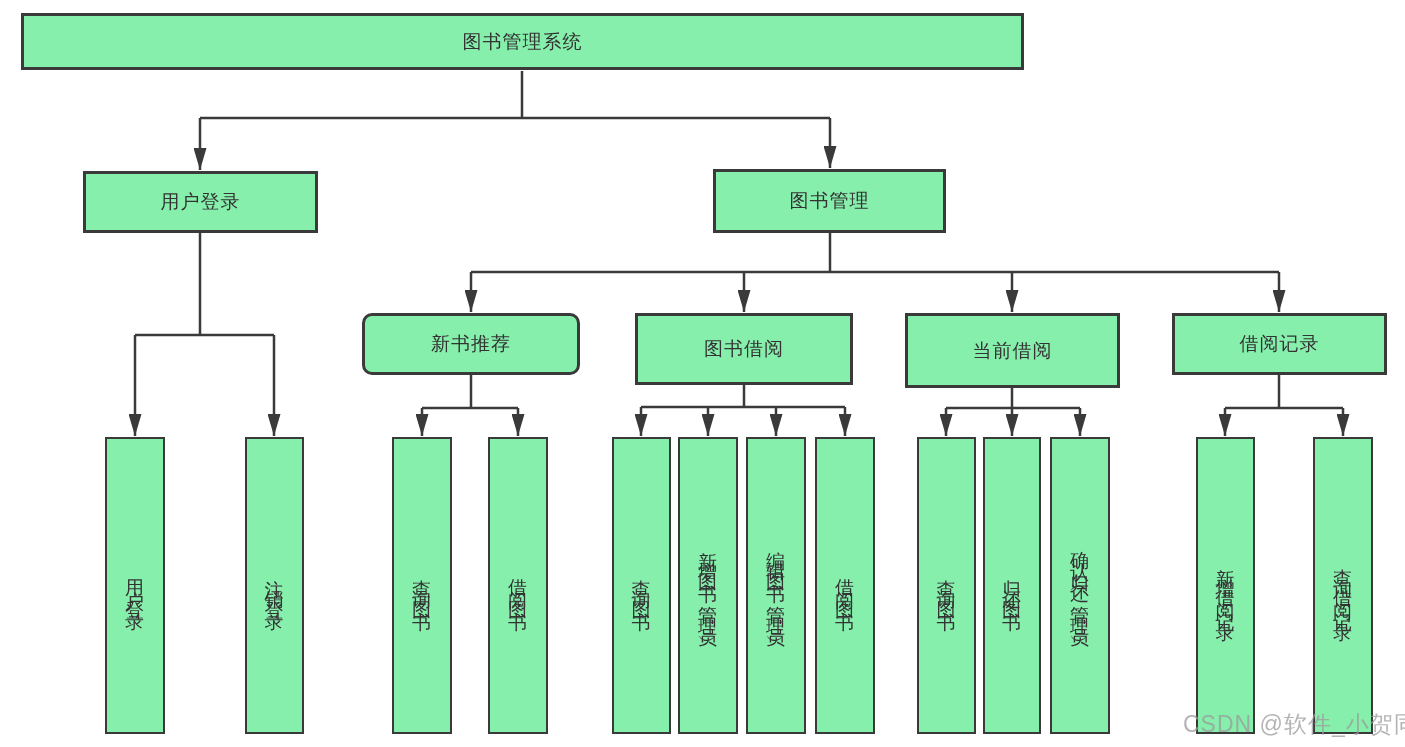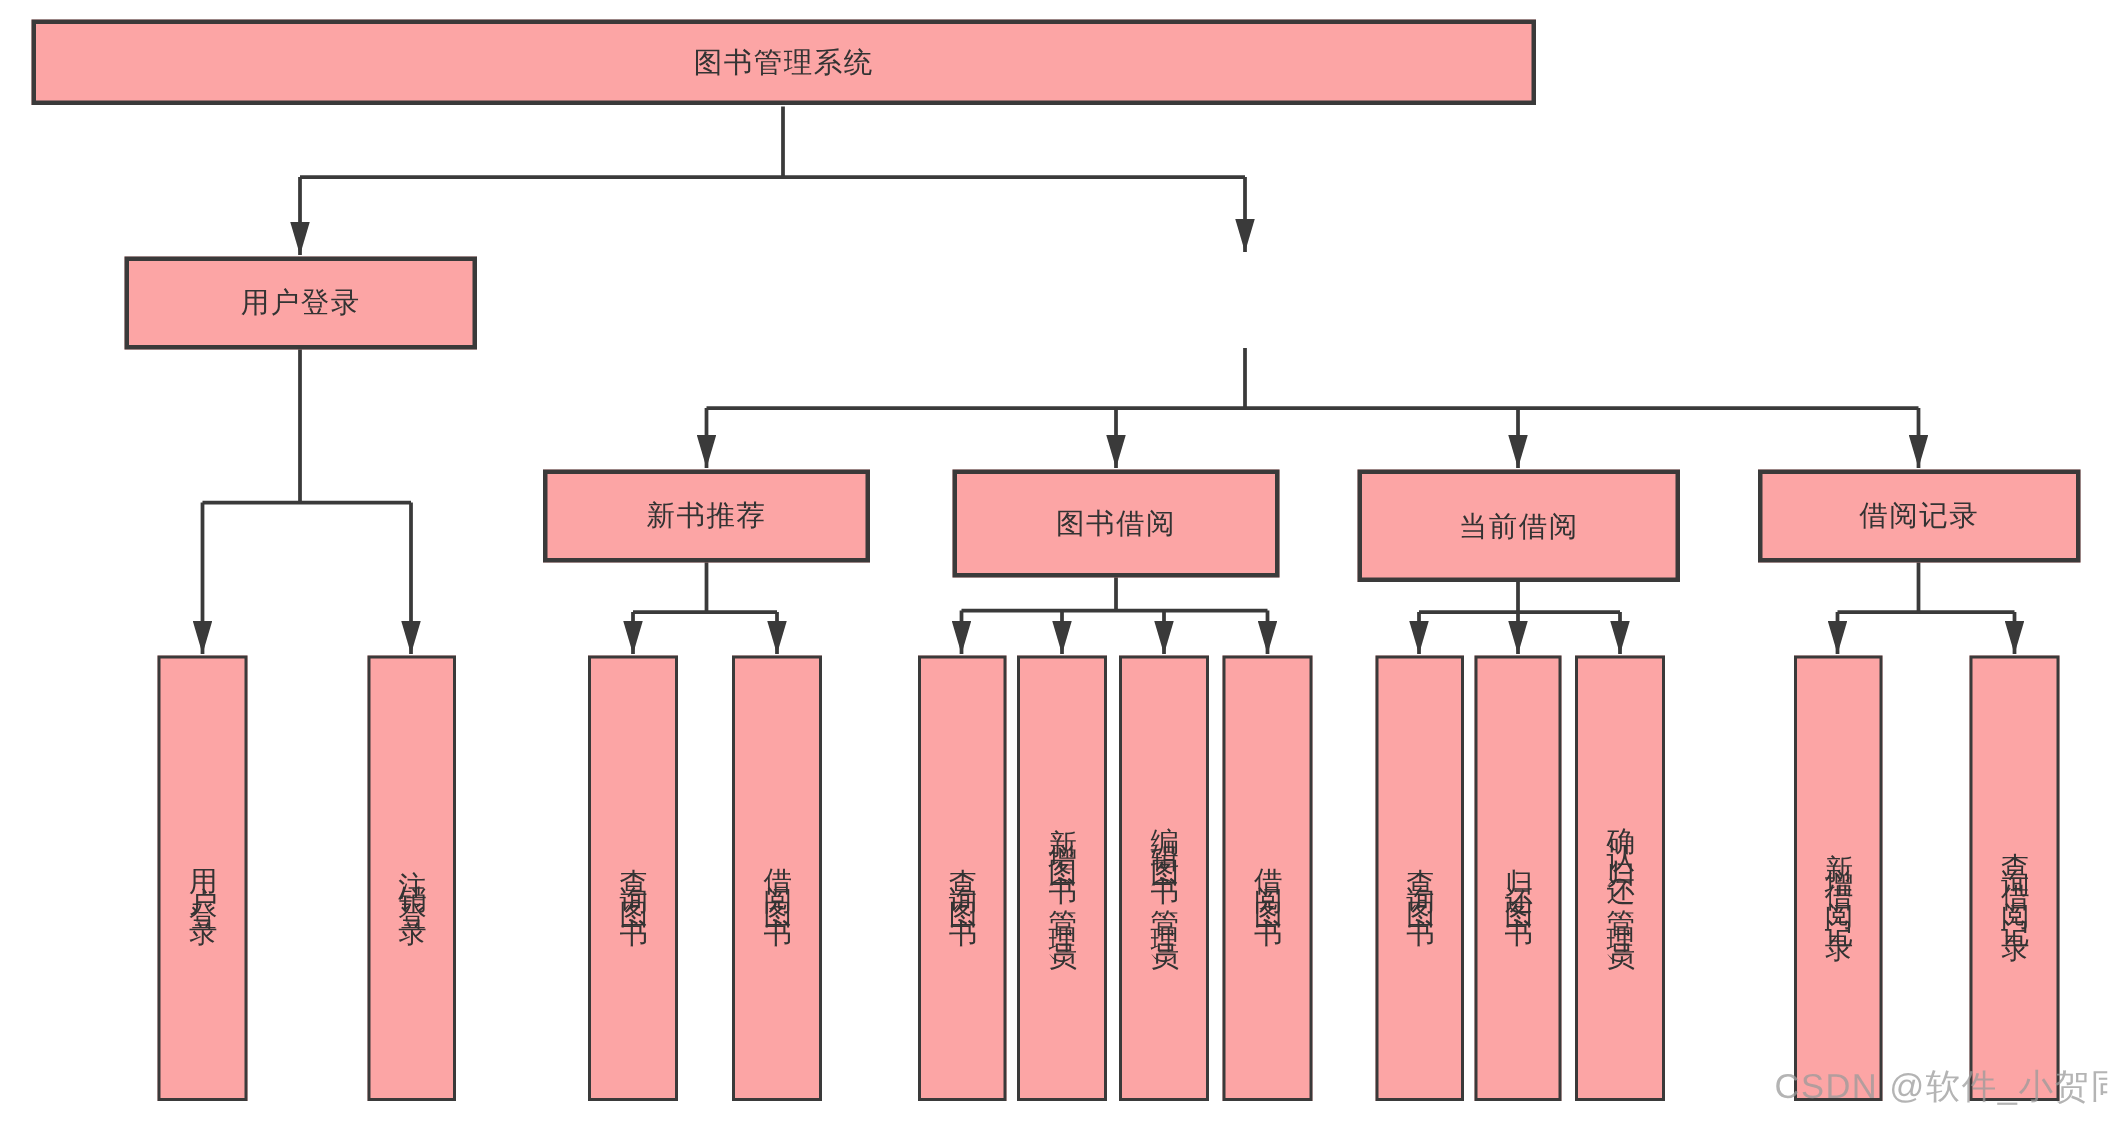--- a/index.html
+++ b/index.html
@@ -2,38 +2,38 @@
 <html><head>
 <meta charset="utf-8">
 <style>
   html,body { margin:0; padding:0; background:#ffffff; }
   .canvas {
     position:relative; width:1405px; height:747px; background:#ffffff;
     font-family:"Liberation Sans","DejaVu Sans",sans-serif; overflow:hidden;
   }
   .wires { position:absolute; left:0; top:0; width:1405px; height:747px; }
   .box {
-    position:absolute; box-sizing:border-box; background:#fca5a5;
+    position:absolute; box-sizing:border-box; background:#86efac;
     border:3px solid #3a3a3a; display:flex; align-items:center; justify-content:center;
     color:#333333; font-size:19px; letter-spacing:1px;
   }
   .leaf { border-width:2.5px; }
   .leaf .vtext {
     writing-mode:vertical-rl; text-orientation:mixed;
     letter-spacing:11px; line-height:1; font-size:19px; color:#333333;
   }
   .watermark {
     position:absolute; left:1183px; top:709px; font-size:23px;
     color:rgba(155,155,155,0.75); letter-spacing:1px; white-space:nowrap;
   }
   
   #b-root   { left:21px;   top:13px;  width:1003px; height:57px; }
   #b-login  { left:83px;   top:171px; width:235px;  height:62px; }
   #b-mgmt   { left:713px;  top:169px; width:233px;  height:64px; }
-  #b-newrec { left:362px;  top:313px; width:218px;  height:62px; }
+  #b-newrec { left:362px;  top:313px; width:218px;  height:62px;border-radius:10px; }
   #b-borrow { left:635px;  top:313px; width:218px;  height:72px; }
   #b-cur    { left:905px;  top:313px; width:215px;  height:75px; }
   #b-rec    { left:1172px; top:313px; width:215px;  height:62px;justify-content:center; }
   .leaf { top:437px; height:297px; width:60px; }
   #l-ul1 { left:105px; }  #l-ul2 { left:245px; width:59px; }
   #l-nb1 { left:392px; }  #l-nb2 { left:488px; }
   #l-bb1 { left:612px; width:59px; } #l-bb2 { left:678px; }
   #l-bb3 { left:746px; }  #l-bb4 { left:815px; }
   #l-cb1 { left:917px; width:59px; } #l-cb2 { left:983px; width:58px; }
   #l-cb3 { left:1050px; } #l-br1 { left:1196px; width:59px; }
@@ -94,20 +94,23 @@
     </g>
   </svg>
 
   <div class="box" id="b-root">
     <span>图书管理系统</span>
   </div>
 
   <div class="box" id="b-login">
     <span>用户登录</span>
   </div>
+  <div class="box" id="b-mgmt">
+    <span>图书管理</span>
+  </div>
 
   <div class="box" id="b-newrec">
     <span>新书推荐</span>
   </div>
   <div class="box" id="b-borrow">
     <span>图书借阅</span>
   </div>
   <div class="box" id="b-cur">
     <span>当前借阅</span>
   </div>

